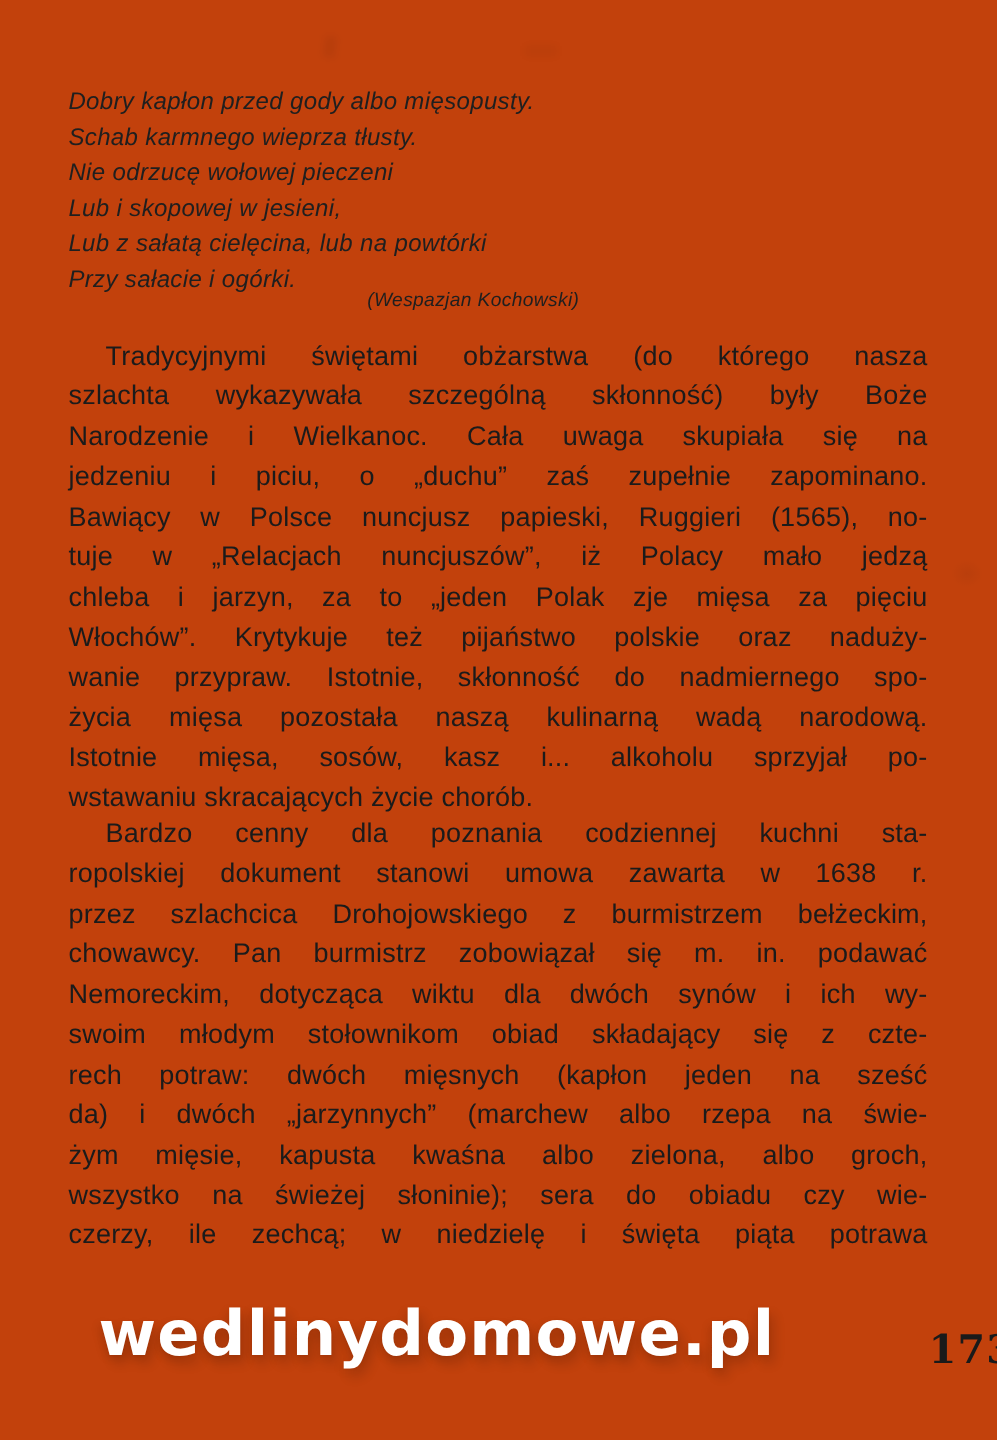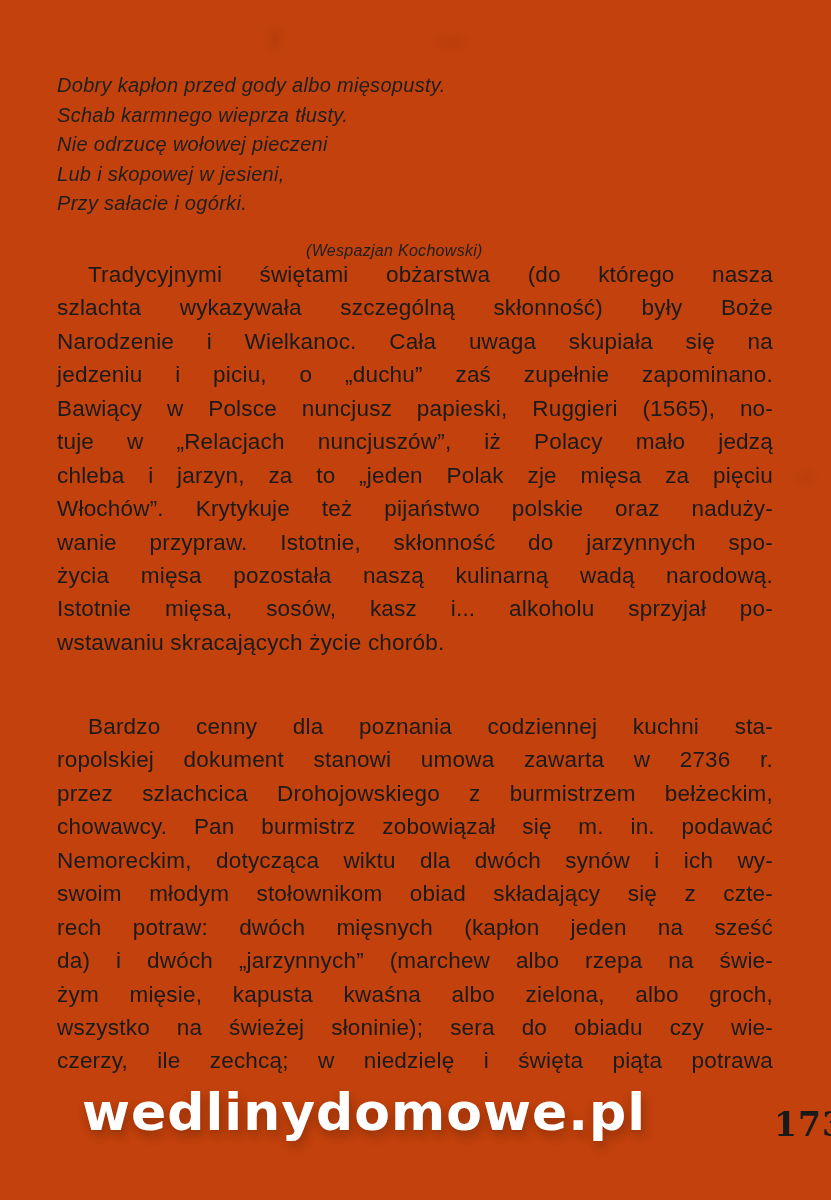--- a/index.html
+++ b/index.html
@@ -28,22 +28,22 @@
     font-style:italic;
     font-size:16px;
     letter-spacing:0.3px;
     color:#1f1f1f;
     white-space:nowrap;
   }
   
   .para{
     position:absolute;left:57px;width:716px;
   }
-  .para-1{top:258px;}
-  .para-2{top:678px;margin-top:32px;}
+  .para-1{top:280px;}
+  .para-2{top:678px;}
   .body-line{
     font-size:22.5px;
     line-height:33.45px;
     letter-spacing:0.2px;
     color:#1b1b1b;
     text-align:justify;
     text-align-last:justify;
     height:33.45px;
     overflow:visible;
   }
@@ -98,42 +98,43 @@
 
   <div class="smudge smudge-top"></div>
   <div class="smudge smudge-top2"></div>
   <div class="smudge smudge-right"></div>
 
   <div class="poem">
     <div class="poem-line">Dobry kapłon przed gody albo mięsopusty.</div>
     <div class="poem-line">Schab karmnego wieprza tłusty.</div>
     <div class="poem-line">Nie odrzucę wołowej pieczeni</div>
     <div class="poem-line">Lub i skopowej w jesieni,</div>
+    <div class="poem-line">Lub z sałatą cielęcina, lub na powtórki</div>
     <div class="poem-line">Przy sałacie i ogórki.</div>
   </div>
   <div class="attribution">(Wespazjan Kochowski)</div>
 
   <div class="para para-1">
     <div class="body-line indent">Tradycyjnymi świętami obżarstwa (do którego nasza</div>
     <div class="body-line">szlachta wykazywała szczególną skłonność) były Boże</div>
     <div class="body-line">Narodzenie i Wielkanoc. Cała uwaga skupiała się na</div>
     <div class="body-line">jedzeniu i piciu, o „duchu” zaś zupełnie zapominano.</div>
     <div class="body-line">Bawiący w Polsce nuncjusz papieski, Ruggieri (1565), no-</div>
     <div class="body-line">tuje w „Relacjach nuncjuszów”, iż Polacy mało jedzą</div>
     <div class="body-line">chleba i jarzyn, za to „jeden Polak zje mięsa za pięciu</div>
     <div class="body-line">Włochów”. Krytykuje też pijaństwo polskie oraz naduży-</div>
-    <div class="body-line">wanie przypraw. Istotnie, skłonność do jarzynnych spo-</div>
+    <div class="body-line">wanie przypraw. Istotnie, skłonność do nadmiernego spo-</div>
     <div class="body-line">życia mięsa pozostała naszą kulinarną wadą narodową.</div>
     <div class="body-line">Istotnie mięsa, sosów, kasz i... alkoholu sprzyjał po-</div>
     <div class="body-line flush-last">wstawaniu skracających życie chorób.</div>
   </div>
 
   <div class="para para-2">
     <div class="body-line indent">Bardzo cenny dla poznania codziennej kuchni sta-</div>
-    <div class="body-line">ropolskiej dokument stanowi umowa zawarta w 2736 r.</div>
+    <div class="body-line">ropolskiej dokument stanowi umowa zawarta w 1638 r.</div>
     <div class="body-line">przez szlachcica Drohojowskiego z burmistrzem bełżeckim,</div>
     <div class="body-line">chowawcy. Pan burmistrz zobowiązał się m. in. podawać</div>
     <div class="body-line">Nemoreckim, dotycząca wiktu dla dwóch synów i ich wy-</div>
     <div class="body-line">swoim młodym stołownikom obiad składający się z czte-</div>
     <div class="body-line">rech potraw: dwóch mięsnych (kapłon jeden na sześć</div>
     <div class="body-line">da) i dwóch „jarzynnych” (marchew albo rzepa na świe-</div>
     <div class="body-line">żym mięsie, kapusta kwaśna albo zielona, albo groch,</div>
     <div class="body-line">wszystko na świeżej słoninie); sera do obiadu czy wie-</div>
     <div class="body-line">czerzy, ile zechcą; w niedzielę i święta piąta potrawa</div>
   </div>

